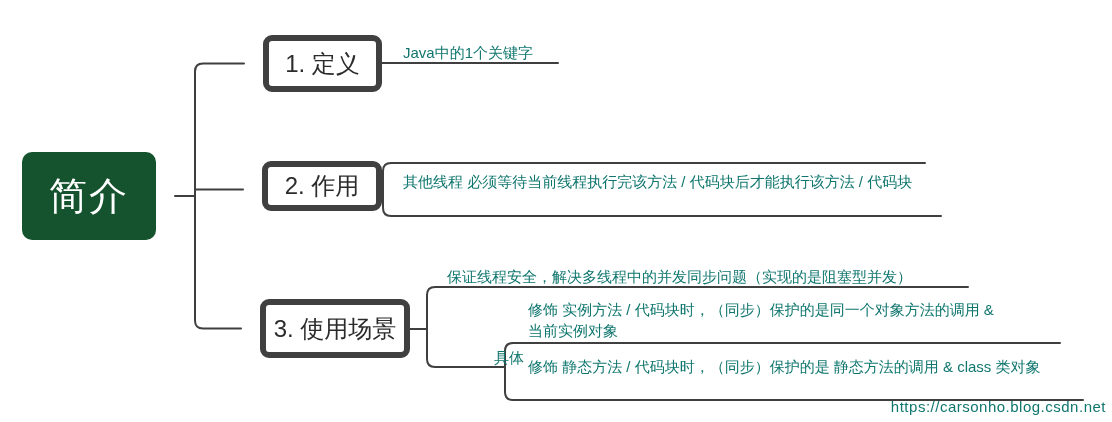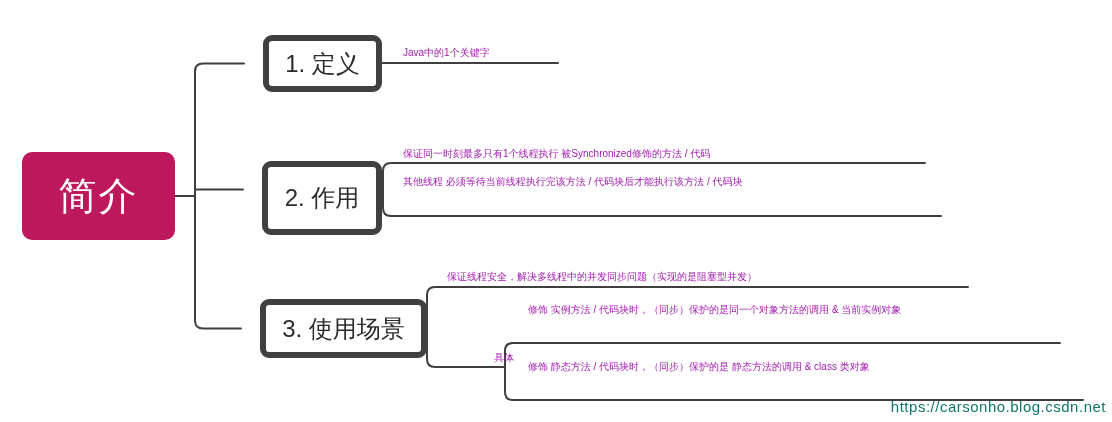--- a/index.html
+++ b/index.html
@@ -17,37 +17,37 @@
     background:#ffffff;
     border:6px solid #404040;
     border-radius:9px;
     display:flex;align-items:center;justify-content:center;
     font-size:24px;color:#2b2b2b;
     white-space:nowrap;
     margin-left:19px;
   }
   .rootnode{
     position:absolute;
-    left:22px;top:152px;width:153px;height:88px;
-    background:#be185d;
+    left:22px;top:152px;width:134px;height:88px;
+    background:#14532d;
     border-radius:10px;
     display:flex;align-items:center;justify-content:center;
     font-size:38px;font-weight:500;color:#ffffff;
     letter-spacing:2px;
   }
   .leaf{
     position:absolute;
-    font-size:10px;color:#a21caf;
+    font-size:15px;color:#0f766e;
     line-height:21px;
     white-space:nowrap;
   }
   .leaf.wrap{white-space:normal;}
   .n1{left:244px;top:35px;width:119px;height:57px;}
-  .n2{left:243px;top:161px;width:120px;height:74px;}
-  .n3{left:241px;top:299px;width:167px;height:59px;}
+  .n2{left:243px;top:161px;width:120px;height:50px;}
+  .n3{left:241px;top:299px;width:150px;height:59px;}
   .t-java{left:403px;top:42px;}
   .t-bz1{left:403px;top:143px;}
   .t-qt{left:403px;top:171px;width:538px;}
   .t-bzx{left:447px;top:266px;}
   .t-jt{left:450px;top:347px;margin-left:44px;}
   .t-shili{left:528px;top:299px;width:470px;}
   .t-jingtai{left:528px;top:356px;width:528px;}
   .watermark{
     position:absolute;
     right:6px;top:398px;
@@ -74,21 +74,20 @@
   </svg>
 
   <div class="rootnode">简介</div>
 
   <div class="boxnode n1">1. 定义</div>
   <div class="boxnode n2">2. 作用</div>
   <div class="boxnode n3">3. 使用场景</div>
 
   <div class="leaf t-java">Java中的1个关键字</div>
 
-  <div class="leaf t-bz1">保证同一时刻最多只有1个线程执行 被Synchronized修饰的方法 / 代码</div>
   <div class="leaf t-bzx">保证线程安全，解决多线程中的并发同步问题（实现的是阻塞型并发）</div>
 
   <div class="leaf wrap t-qt">其他线程 必须等待当前线程执行完该方法 / 代码块后才能执行该方法 / 代码块</div>
   <div class="leaf t-jt">具体</div>
   <div class="leaf wrap t-shili">修饰 实例方法 / 代码块时，（同步）保护的是同一个对象方法的调用 &amp; 当前实例对象</div>
   <div class="leaf wrap t-jingtai">修饰 静态方法 / 代码块时，（同步）保护的是 静态方法的调用 &amp; class 类对象</div>
 
 </div>
 
 </body></html>

